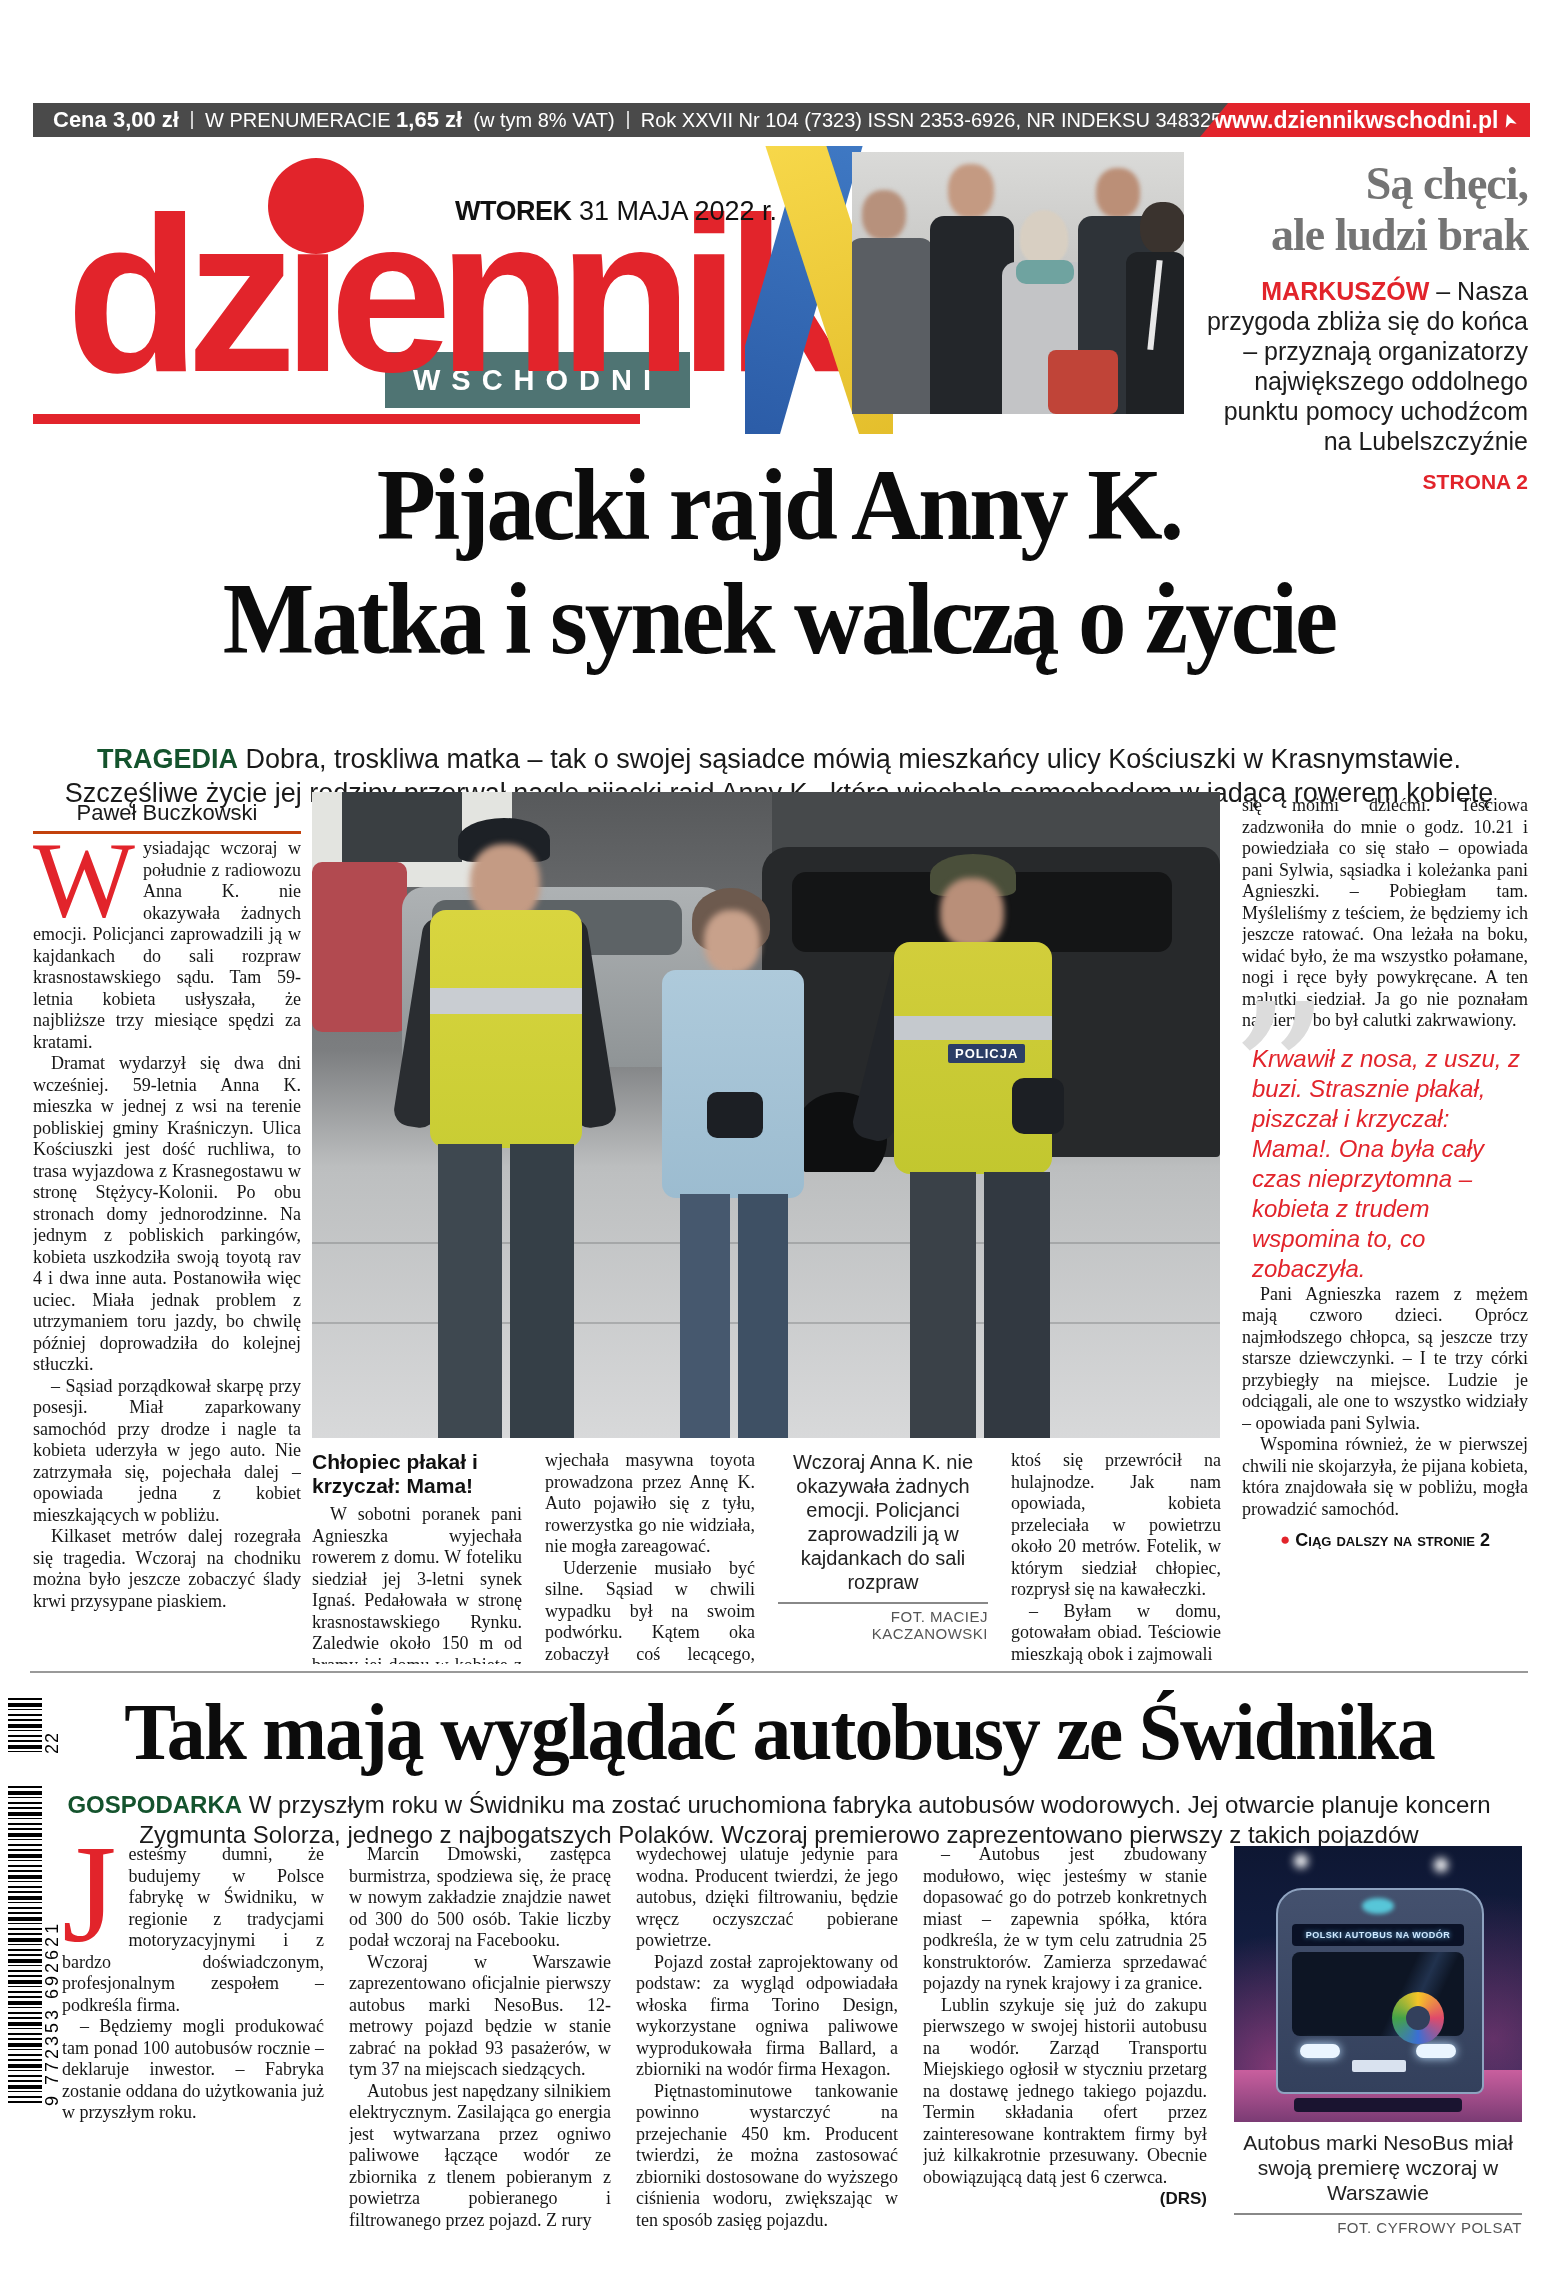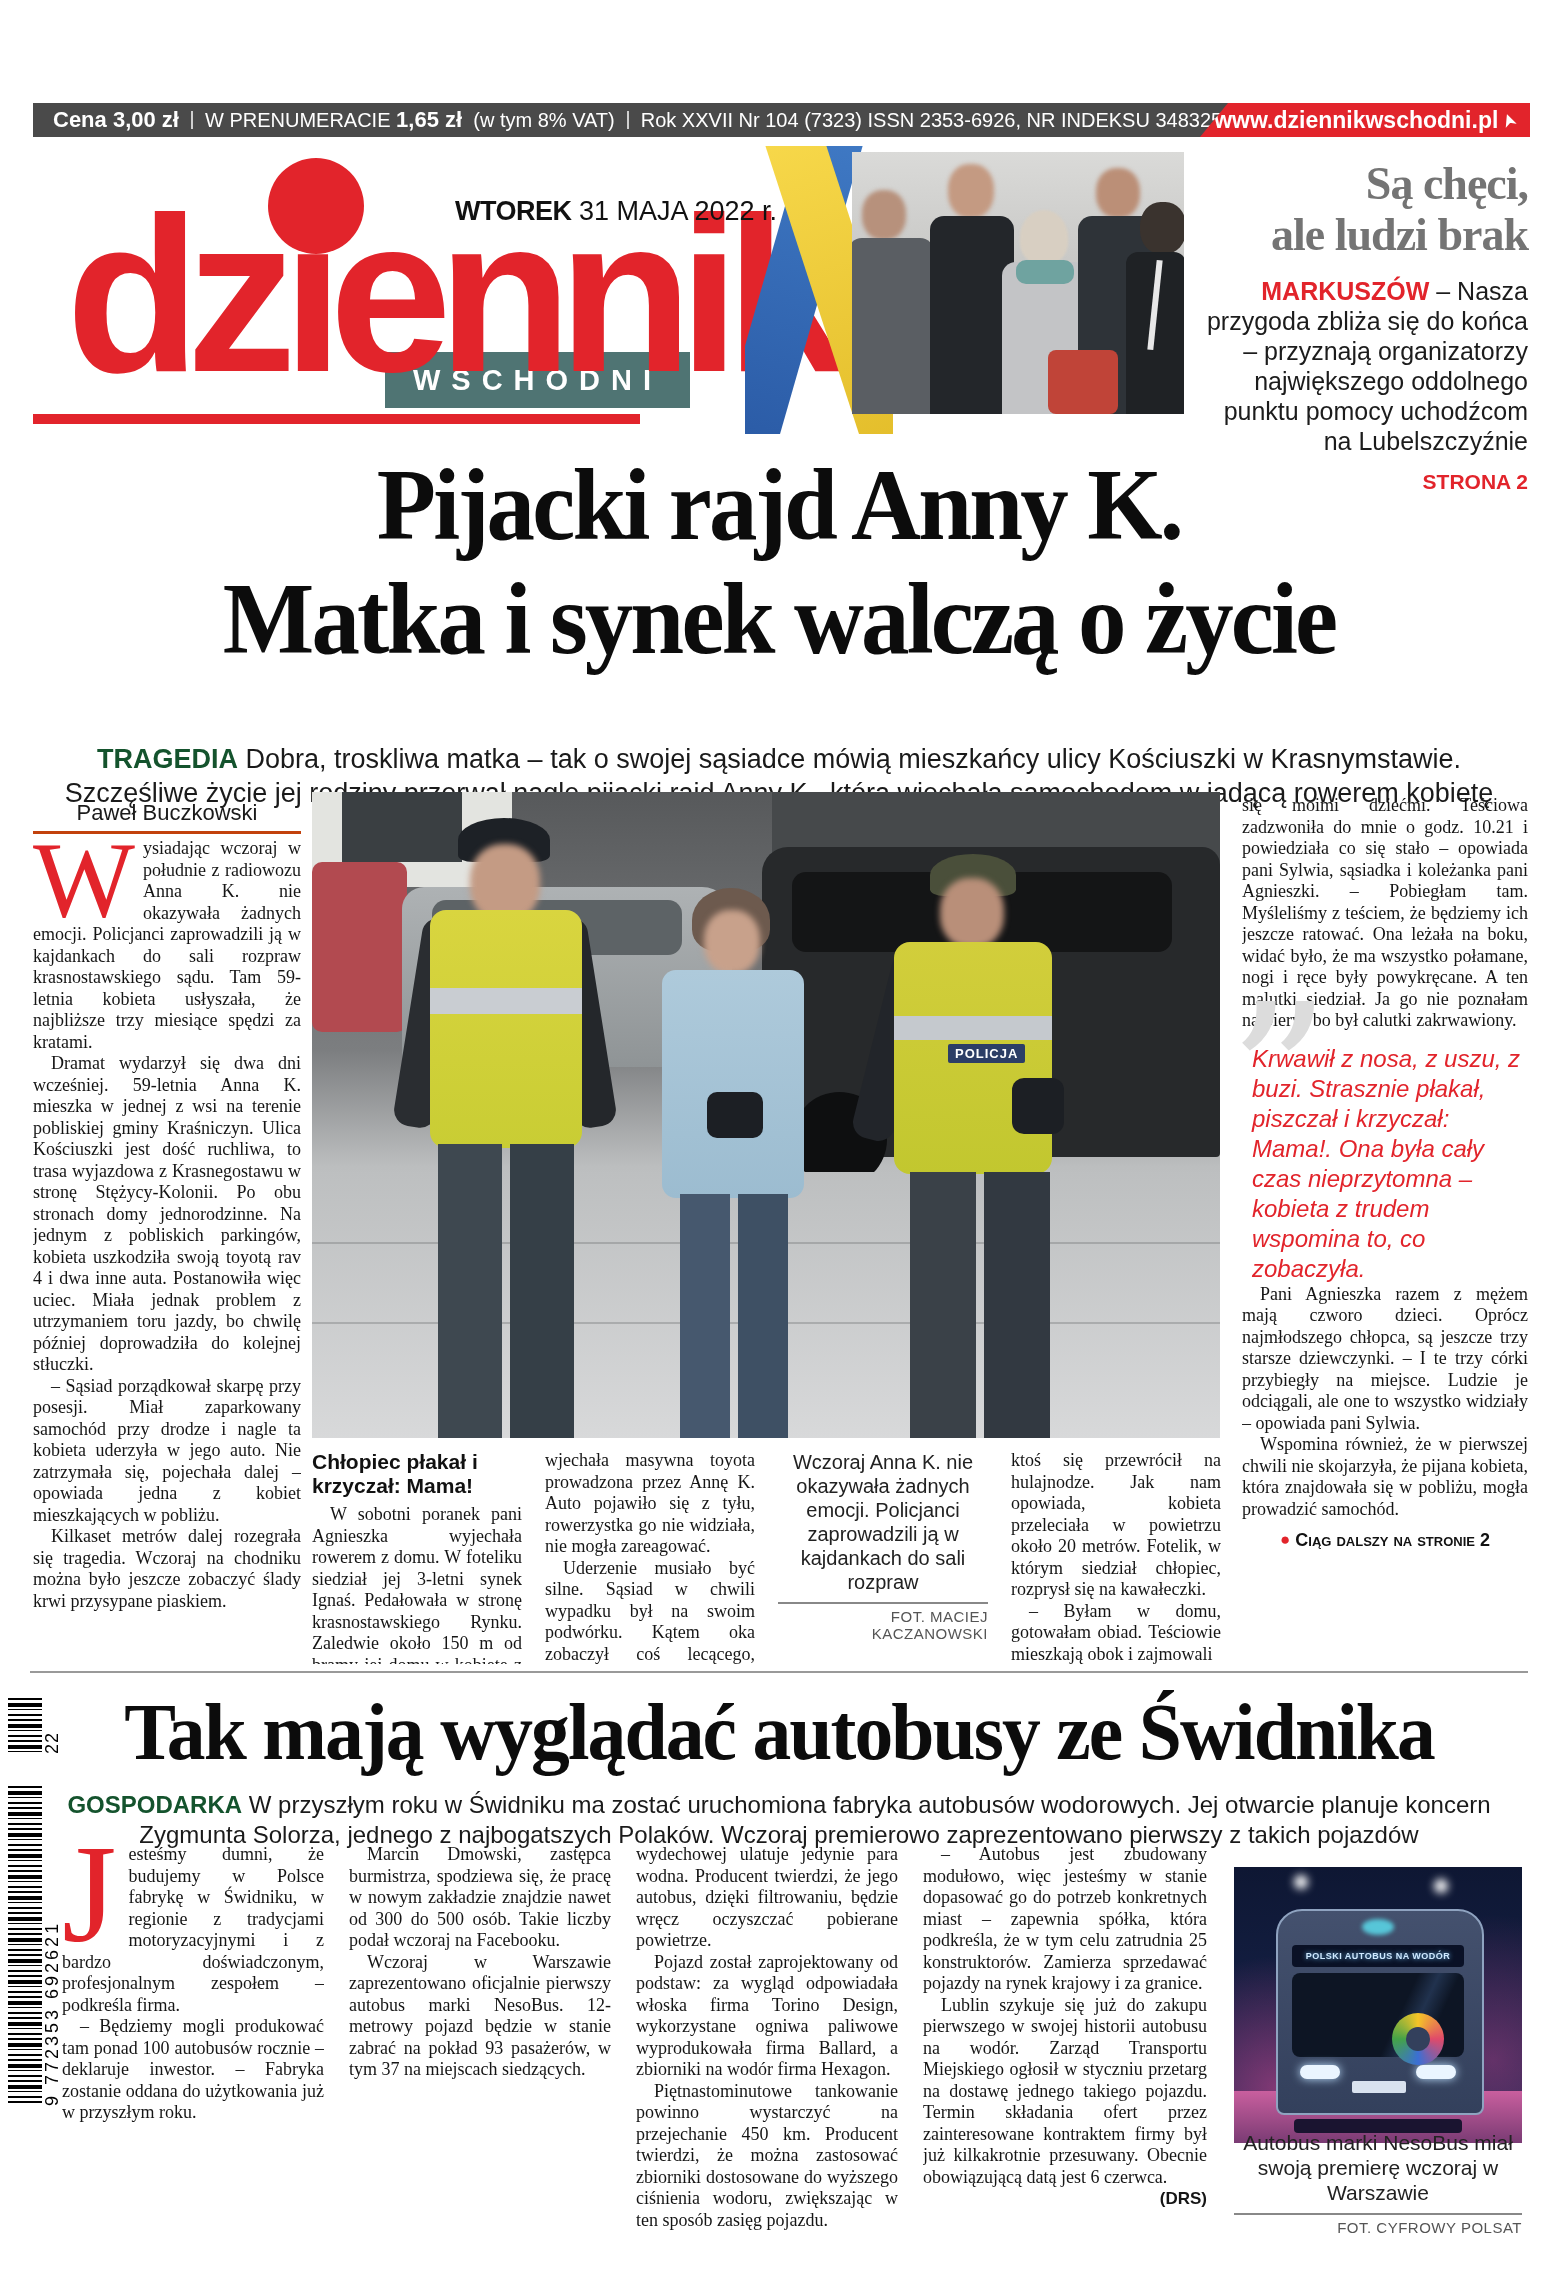--- a/index.html
+++ b/index.html
@@ -100,21 +100,21 @@
            font-weight:bold;font-size:80px;line-height:92px;letter-spacing:-2px;color:#0c0c0c;
            transform:scaleX(0.97);}
   .lead2{left:56px;top:1790px;width:1446px;text-align:center;font-size:24px;line-height:30px;color:#1a1a1a;}
   .s2col{top:1844px;height:437px;overflow:hidden;}
   .sig{float:right;font-family:"Liberation Sans",sans-serif;font-weight:bold;font-size:17px;}
 
   
   .busphoto{left:1234px;top:1846px;width:288px;height:276px;overflow:hidden;
             background:radial-gradient(circle at 15% 80%,rgba(216,74,150,.55),transparent 40%),
                        radial-gradient(circle at 90% 70%,rgba(216,74,150,.4),transparent 45%),
-                       linear-gradient(#0e1733 0%,#16224a 70%,#1b2750 100%);margin-top:21px;}
+                       linear-gradient(#0e1733 0%,#16224a 70%,#1b2750 100%);}
   .busphoto div{position:absolute;}
   .led{left:58px;top:78px;width:172px;height:22px;background:#0a1126;border-radius:4px;
        color:#cfe9ff;font-size:9px;font-weight:bold;letter-spacing:0.5px;text-align:center;
        line-height:22px;text-shadow:0 0 5px #6fc4ff;white-space:nowrap;overflow:hidden;}
   .buscap{left:1234px;top:2130px;width:288px;}
 
   
   .bars{background:repeating-linear-gradient(180deg,#000 0 2px,#fff 2px 5px,#000 5px 9px,
         #fff 9px 11px,#000 11px 12px,#fff 12px 16px,#000 16px 18px,#fff 18px 21px);}
   .vtext{writing-mode:vertical-rl;transform:rotate(180deg);font-size:18px;color:#000;
@@ -291,20 +291,21 @@
 
   <div class="abs s2col bodytxt" style="left:62px;width:262px;">
     <p>
       <span class="dc dc-j">J</span><span>esteśmy dumni, że budujemy w Polsce fabrykę w Świdniku, w regionie z tradycjami motoryzacyjnymi i z bardzo doświadczonym, profesjonalnym zespołem – podkreśla firma.</span>
     </p>
     <p class="ind">– Będziemy mogli produkować tam ponad 100 autobusów rocznie – deklaruje inwestor. – Fabryka zostanie oddana do użytkowania już w przyszłym roku.</p>
   </div>
   <div class="abs s2col bodytxt" style="left:349px;width:262px;">
     <p class="ind">Marcin Dmowski, zastępca burmistrza, spodziewa się, że pracę w nowym zakładzie znajdzie nawet od 300 do 500 osób. Takie liczby podał wczoraj na Facebooku.</p>
     <p class="ind">Wczoraj w Warszawie zaprezentowano oficjalnie pierwszy autobus marki NesoBus. 12-metrowy pojazd będzie w stanie zabrać na pokład 93 pasażerów, w tym 37 na miejscach siedzących.</p>
+    <p class="ind">Autobus jest napędzany silnikiem elektrycznym. Zasilająca go energia jest wytwarzana przez ogniwo paliwowe łączące wodór ze zbiornika z tlenem pobieranym z powietrza pobieranego i filtrowanego przez pojazd. Z rury</p>
   </div>
   <div class="abs s2col bodytxt" style="left:636px;width:262px;">
     <p>wydechowej ulatuje jedynie para wodna. Producent twierdzi, że jego autobus, dzięki filtrowaniu, będzie wręcz oczyszczać pobierane powietrze.</p>
     <p class="ind">Pojazd został zaprojektowany od podstaw: za wygląd odpowiadała włoska firma Torino Design, wykorzystane ogniwa paliwowe wyprodukowała firma Ballard, a zbiorniki na wodór firma Hexagon.</p>
     <p class="ind">Piętnastominutowe tankowanie powinno wystarczyć na przejechanie 450 km. Producent twierdzi, że można zastosować zbiorniki dostosowane do wyższego ciśnienia wodoru, zwiększając w ten sposób zasięg pojazdu.</p>
   </div>
   <div class="abs s2col bodytxt" style="left:923px;width:284px;">
     <p class="ind">– Autobus jest zbudowany modułowo, więc jesteśmy w stanie dopasować go do potrzeb konkretnych miast – zapewnia spółka, która podkreśla, że w tym celu zatrudnia 25 konstruktorów. Zamierza sprzedawać pojazdy na rynek krajowy i za granice.</p>
     <p class="ind">
       <span>Lublin szykuje się już do zakupu pierwszego w swojej historii autobusu na wodór. Zarząd Transportu Miejskiego ogłosił w styczniu przetarg na dostawę jednego takiego pojazdu. Termin składania ofert przez zainteresowane kontraktem firmy był już kilkakrotnie przesuwany. Obecnie obowiązującą datą jest 6 czerwca. </span><span class="sig">(DRS)</span>

